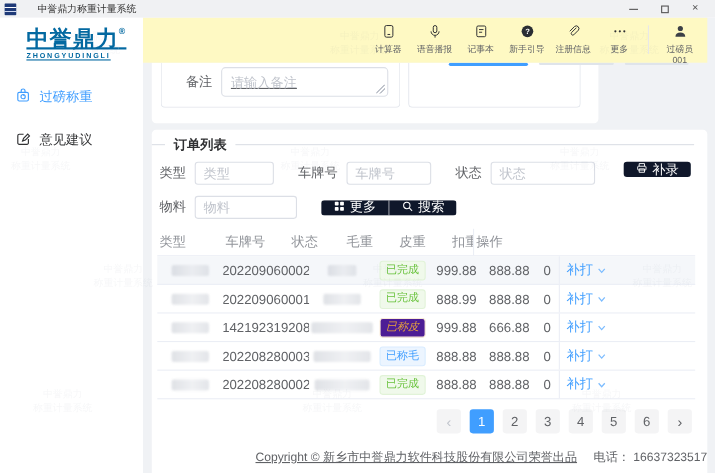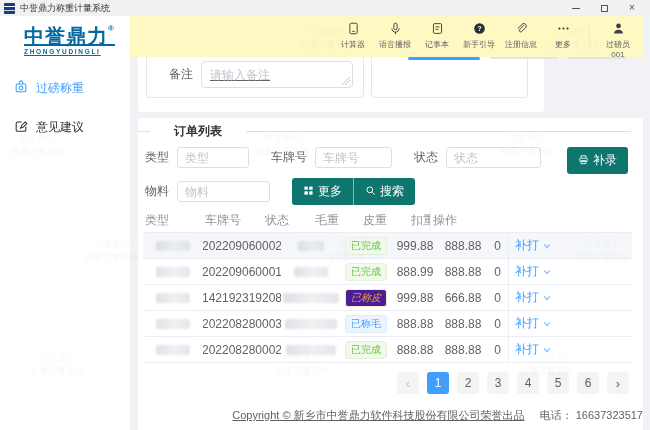--- a/index.html
+++ b/index.html
@@ -2,21 +2,21 @@
 <html><head>
 <meta charset="utf-8">
 <style>
   * { margin:0; padding:0; box-sizing:border-box; }
   html,body { width:650px; height:430px; overflow:hidden; }
   body { font-family:"Liberation Sans","DejaVu Sans",sans-serif; background:#fff; position:relative; }
   .page { position:relative; width:650px; height:430px; overflow:hidden; }
 
   
   .titlebar { position:absolute; left:0; top:0; right:0; height:16px; background:#f0f1f3;
-              display:flex; align-items:center; padding:0 4px; gap:5px; z-index:30; }
+              display:flex; align-items:center; padding:0 4px; gap:19px; z-index:30; }
   .win-icon { width:11px; height:11px; border-radius:1px; background:#1f3a78;
               background-image:linear-gradient(to bottom, transparent 3px,#fff 3px,#fff 4px,transparent 4px,transparent 7px,#cfd8ef 7px,#cfd8ef 8px,transparent 8px); }
   .win-title { font-size:9px; color:#333; }
   .win-controls { margin-left:auto; display:flex; height:16px; }
   .win-btn { width:28px; display:flex; align-items:center; justify-content:center; color:#555; cursor:pointer; }
   .glyph-min { width:8px; height:1px; background:#555; }
   .glyph-max { width:7px; height:7px; border:1px solid #555; }
   .glyph-close { font-size:10px; line-height:1; }
 
   
@@ -57,32 +57,32 @@
   .tabseg-active { top:0; left:36px; width:72px; height:3px; background:#409eff; }
   .tabseg-2 { top:0; left:118px; width:68px; height:2px; background:#dfe4ea; }
   .tabseg-3 { top:0; left:196px; width:58px; height:2px; background:#dfe4ea; }
 
   
   .orders-panel { position:absolute; left:8px; top:102px; width:505px; bottom:0; background:#fff; border-radius:4px 4px 0 0; }
   .section-divider { position:absolute; top:6px; left:0; right:12px; height:14px; display:flex; align-items:center; }
   .divline { height:1px; background:#dcdfe6; }
   .divline.short { width:12px; }
   .divline.long { flex:1; }
-  .section-title { font-size:12px; font-weight:bold; color:#303133; margin:0 24px; }
+  .section-title { font-size:12px; font-weight:bold; color:#303133; margin:0 8px; }
 
   .filter-row { position:absolute; left:7px; display:flex; align-items:center; }
   .filter-row1 { top:29px; }
   .filter-row2 { top:60px; }
   .f-label { font-size:12px; color:#606266; margin-right:8px; white-space:nowrap; }
   .f-input { height:21px; border:1px solid #dcdfe6; border-radius:3px; font-size:12px; color:#606266; padding:0 7px; outline:none; font-family:inherit; }
   .f-input::placeholder { color:#c0c4cc; }
   .gap22 { width:22px; flex:none; }
   .w72{width:72px}.w77{width:77px}.w95{width:95px}.w93{width:93px}
 
-  .btn { background:#0f766e; color:#fff; font-size:12px; height:27px; display:inline-flex; align-items:center; gap:4px; padding:0 11px; cursor:pointer; border:none; font-family:inherit; }
+  .btn { background:#0f172a; color:#fff; font-size:12px; height:14px; display:inline-flex; align-items:center; gap:4px; padding:0 11px; cursor:pointer; border:none; font-family:inherit; }
   .btn svg { width:11px; height:11px; }
   .btn-group { display:flex; margin-left:22px; border-radius:3px; overflow:hidden; }
   .btn-more { border-right:1px solid rgba(255,255,255,.5); }
   .btn-supplement { position:absolute; top:29px; right:15px; border-radius:3px; }
 
   
   .order-table { position:absolute; left:5px; top:90px; width:489px; font-size:12px; }
   .trow { display:flex; align-items:center; height:26px; border-bottom:1px solid #ebeef5; }
   .trow.thead { height:25px; color:#909399; border-bottom:1px solid #ebeef5; }
   .trow.hl { background:#f5f7fa; }

